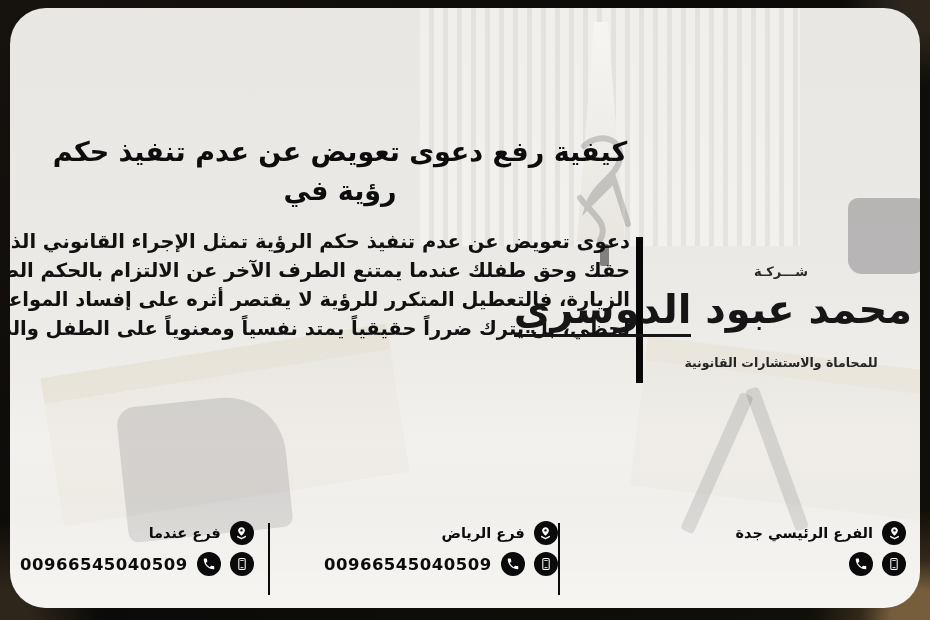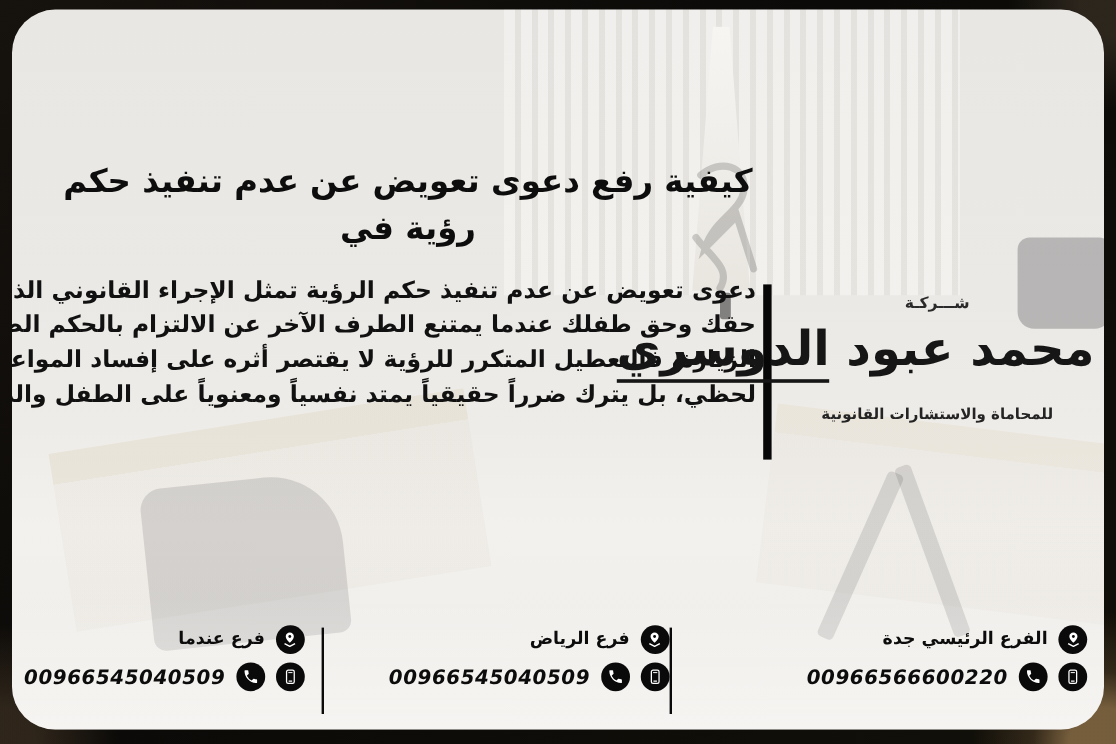--- a/index.html
+++ b/index.html
@@ -78,21 +78,21 @@
   .para .pline{
     height:29px; line-height:29px; white-space:nowrap;
     text-align:justify; text-align-last:justify;
   }
   .accent-bar{
     position:absolute; left:626px; top:229px; width:7px; height:146px; background:#070707;
   }
 
   
   .logo{
-    position:absolute; right:8px; top:238px; width:262px;
+    position:absolute; right:8px; top:256px; width:262px;
     direction:rtl; text-align:center; color:#161616;
   }
   .logo .word{ font-size:13px; font-weight:bold; letter-spacing:7px; color:#2a2a2a; }
   .logo .name{
     margin-top:4px; font-size:40px; font-weight:bold; line-height:52px;
     font-family:"DejaVu Serif","DejaVu Sans",serif; white-space:nowrap;
   }
   .logo .name .u{ border-bottom:3px solid #161616; padding-bottom:2px; }
   .logo .tagline{ margin-top:20px; font-size:12.5px; font-weight:bold; letter-spacing:1px; color:#242424; }
 
@@ -105,21 +105,21 @@
   .branch{
     display:flex; flex-direction:column; align-items:flex-start;
     gap:7px; padding-left:10px;
   }
   .branch.jeddah{ width:370px; padding-right:14px; }
   .branch.riyadh{ width:296px; }
   .branch.khobar{ flex:1; padding-right:14px; }
   .vdiv{ width:2px; height:72px; background:#0a0a0a; margin-top:2px; }
   .brow{ display:flex; direction:rtl; align-items:center; gap:9px; }
   .bname{ font-size:14.5px; font-weight:bold; color:#0c0c0c; white-space:nowrap; }
-  .bphone{ font-size:16.5px; font-weight:bold; color:#0c0c0c; letter-spacing:.5px; direction:ltr;font-style:italic; }
+  .bphone{ font-size:16.5px; font-weight:bold; color:#0c0c0c; letter-spacing:.5px; direction:ltr; }
   .cicon{
     width:24px; height:24px; border-radius:50%; background:#0a0a0a;
     display:flex; align-items:center; justify-content:center; flex:0 0 auto;
   }
   .cicon svg{ display:block; }
 </style>
 </head>
 <body>
 
 <div class="canvas">
@@ -175,21 +175,20 @@
             <rect x="6.5" y="2.5" width="11" height="19" rx="2.4" fill="none" stroke="#fff" stroke-width="1.8"></rect>
             <line x1="9" y1="6" x2="15" y2="6" stroke="#fff" stroke-width="1.4"></line>
             <line x1="9.5" y1="18.2" x2="14.5" y2="18.2" stroke="#fff" stroke-width="1.6"></line>
           </svg>
         </span>
         <span class="cicon">
           <svg width="14" height="14" viewBox="0 0 24 24">
             <path d="M6.62 10.79a15.05 15.05 0 0 0 6.59 6.59l2.2-2.2a1 1 0 0 1 1.01-.24c1.12.37 2.33.57 3.58.57a1 1 0 0 1 1 1V20a1 1 0 0 1-1 1C10.85 21 3 13.15 3 3.5a1 1 0 0 1 1-1H7.5a1 1 0 0 1 1 1c0 1.25.2 2.45.57 3.57a1 1 0 0 1-.25 1.02l-2.2 2.2z" fill="#fff"></path>
           </svg>
         </span>
-        <span class="bphone">00966566600220</span>
       </div>
     </div>
 
     <div class="vdiv"></div>
 
     <div class="branch riyadh">
       <div class="brow">
         <span class="cicon">
           <svg width="15" height="15" viewBox="0 0 24 24">
             <path d="M12 1.8c-3 0-5.4 2.3-5.4 5.2 0 3.7 5.4 8.3 5.4 8.3s5.4-4.6 5.4-8.3c0-2.9-2.4-5.2-5.4-5.2z" fill="#fff"></path>

